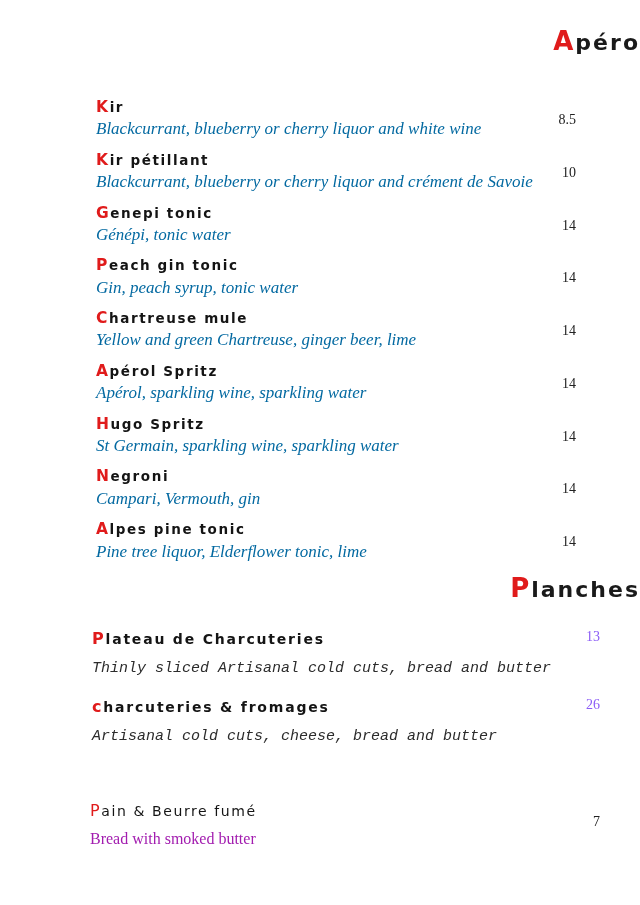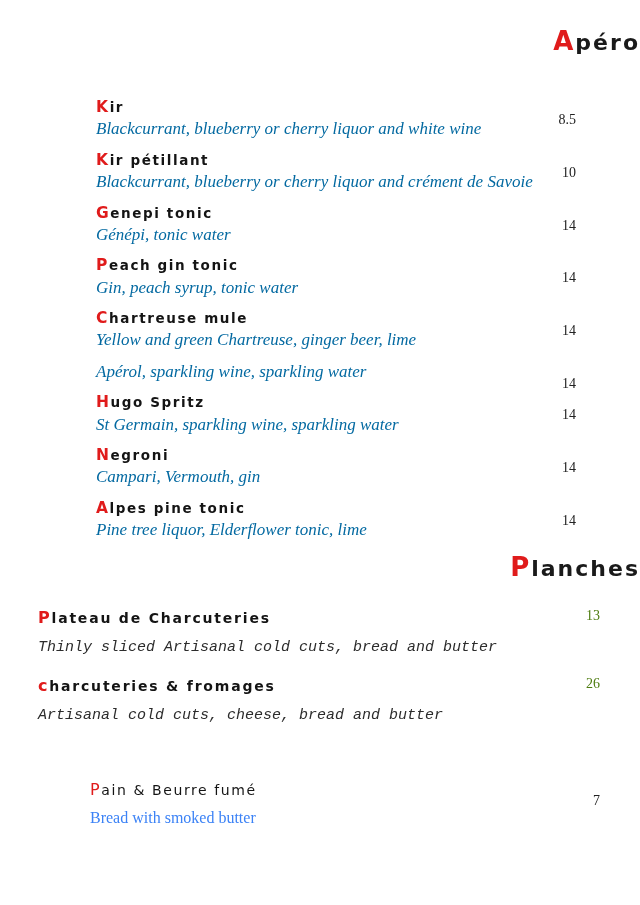--- a/index.html
+++ b/index.html
@@ -80,21 +80,21 @@
     font-family: "Liberation Serif", serif;
     font-size: 14px;
     color: #222222;
     width: 40px;
     text-align: right;
   }
 
   
   .planches-list {
     margin: 26px 0 0 0;
-    padding: 0 50px 0 38px;
+    padding: 0 50px 0 92px;
   }
   .planche-item {
     position: relative;
     margin-bottom: 20px;
   }
   .planche-name {
     font-family: "DejaVu Sans", sans-serif;
     font-weight: bold;
     font-size: 14px;
     letter-spacing: 1.8px;
@@ -110,21 +110,21 @@
     font-size: 15px;
     color: #2c2c2c;
     margin-top: 12px;
   }
   .planche-price {
     position: absolute;
     right: -10px;
     top: 0px;
     font-family: "Liberation Serif", serif;
     font-size: 14px;
-    color: #4d7c0f;
+    color: #8b5cf6;
     width: 40px;
     text-align: right;
   }
 
   
   .bread-block {
     margin: 56px 0 0 0;
     padding: 0 50px 0 90px;
     position: relative;
   }
@@ -135,21 +135,21 @@
     letter-spacing: 1.6px;
     color: #141414;
   }
   .bread-name .cap {
     color: #e01b1b;
     font-size: 16px;
   }
   .bread-desc {
     font-family: "Liberation Serif", serif;
     font-size: 16px;
-    color: #3b82f6;
+    color: #a21caf;
     margin-top: 10px;
   }
   .bread-price {
     position: absolute;
     right: 40px;
     top: 13px;
     font-family: "Liberation Serif", serif;
     font-size: 14px;
     color: #222222;
   }
@@ -183,20 +183,21 @@
         <div class="apero-name"><span class="cap">P</span><span>each gin tonic</span></div>
         <div class="apero-desc">Gin, peach syrup, tonic water</div>
         <div class="apero-price">14</div>
       </div>
       <div class="apero-item">
         <div class="apero-name"><span class="cap">C</span><span>hartreuse mule</span></div>
         <div class="apero-desc">Yellow and green Chartreuse, ginger beer, lime</div>
         <div class="apero-price">14</div>
       </div>
       <div class="apero-item">
+        <div class="apero-name"><span class="cap">A</span><span>pérol Spritz</span></div>
         <div class="apero-desc">Apérol, sparkling wine, sparkling water</div>
         <div class="apero-price">14</div>
       </div>
       <div class="apero-item">
         <div class="apero-name"><span class="cap">H</span><span>ugo Spritz</span></div>
         <div class="apero-desc">St Germain, sparkling wine, sparkling water</div>
         <div class="apero-price">14</div>
       </div>
       <div class="apero-item">
         <div class="apero-name"><span class="cap">N</span><span>egroni</span></div>

